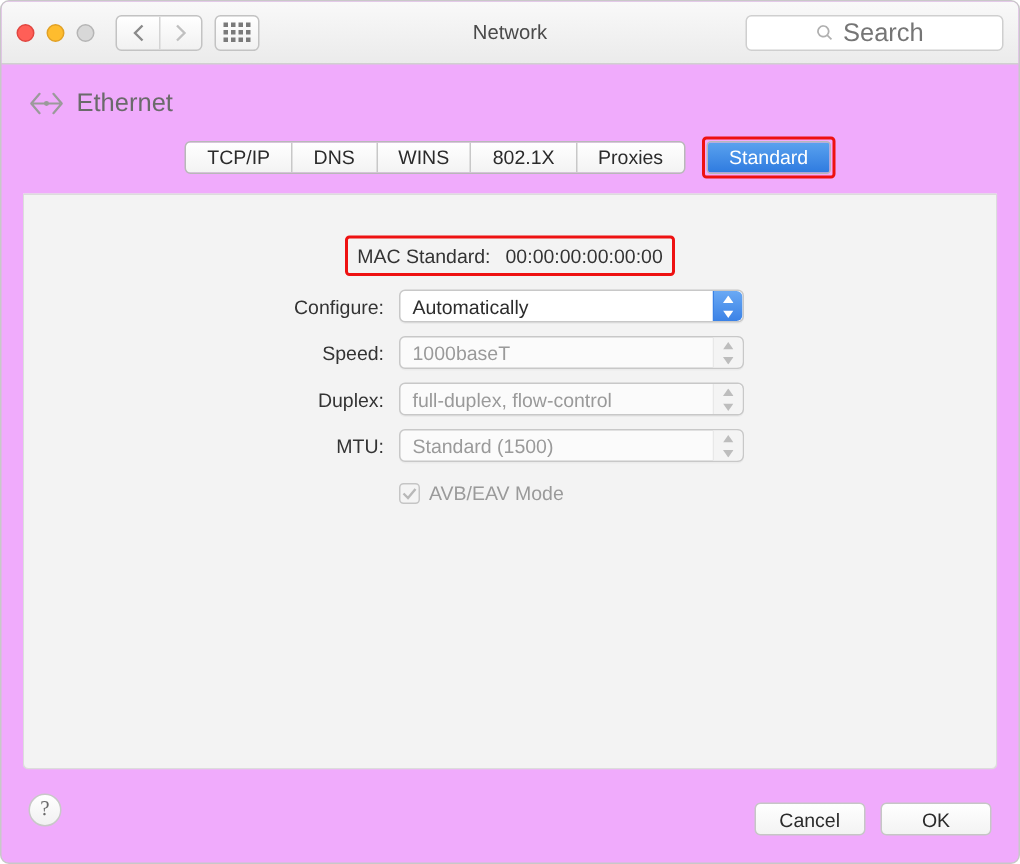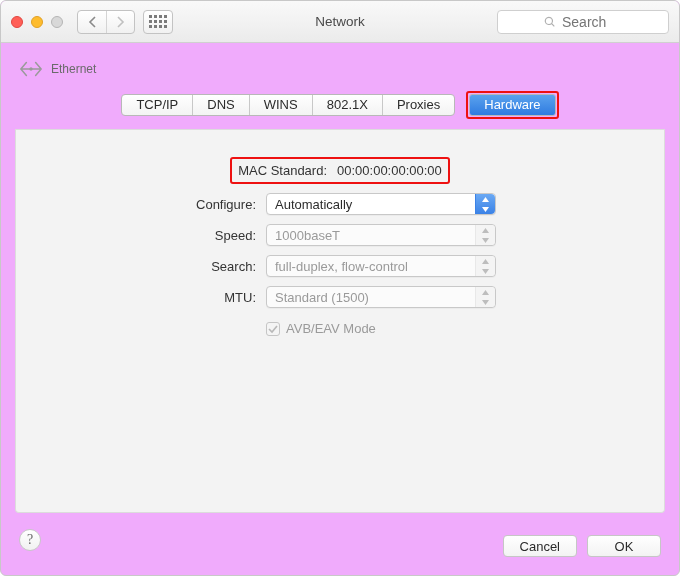--- a/index.html
+++ b/index.html
@@ -52,31 +52,31 @@
   .title { position:absolute; left:0; right:0; text-align:center; color:#4a4a4a; font-size:13.5px; pointer-events:none;}
   .searchwrap {
     margin-left:auto;
     width:172px; height:24px;
     border:1px solid #cfcfcf; border-radius:4px;
     background:#ffffff; display:flex; align-items:center; justify-content:center; color:#b0b0b0;
     gap:6px; font-size:13px;
   }
   .searchwrap svg { width:12px; height:12px; fill:#b0b0b0;}
   .searchwrap input {
-    border:none; outline:none; width:60px; background:transparent; color:#333; font-size:14px;
+    border:none; outline:none; width:60px; background:transparent; color:#333; font-size:17px;
   }
   
   .subheader {
     height:52px; display:flex; align-items:center; padding: 0 18px;
   }
   .eth-icon {
     width:24px; height:18px; margin-right:8px;
     display:flex; align-items:center; justify-content:center; color:#8a8a8a;
   }
-  .eth-title { color:#6a6a6a; font-size:12px; }
+  .eth-title { color:#6a6a6a; font-size:17px; }
   
   .tabbar {
     display:flex; justify-content:center; margin-top:-4px;
   }
   .tabs {
     display:flex; height:22px;
     border:1px solid #b8b8b8; border-radius:4px; overflow:hidden;
     background: linear-gradient(#ffffff,#f3f3f3);
     font-size:13px;
   }
@@ -233,21 +233,21 @@
     <div style="display:flex; align-items:center;gap:12px;">
       <div class="tabs">
         <div class="tab">TCP/IP</div>
         <div class="tab">DNS</div>
         <div class="tab">WINS</div>
         <div class="tab">802.1X</div>
         <div class="tab">Proxies</div>
       </div>
       <span class="tab-highlight" style="margin-left:-1px;">
         <span class="tabs" style="border-radius:3px;">
-          <span class="tab active" style="border:none;">Hardware</span>
+          <span class="tab active" style="border:none;">Standard</span>
         </span>
       </span>
     </div>
   </div>
 
   <div class="content">
     <div class="form">
 
       <div class="mac-highlight">
         <span class="label">MAC Standard:</span>
@@ -281,21 +281,21 @@
               </svg>
             </span>
           <span class="arr">
               <svg viewBox="0 0 7 5">
                 <path d="M0 0 L3.5 5 L7 0 Z"></path>
               </svg>
             </span>
         </span>
       </div>
 
-      <div class="label">Search:</div>
+      <div class="label">Duplex:</div>
       <div class="popup disabled">
         <span>full-duplex, flow-control</span>
         <span class="stepper">
           <span class="arr">
               <svg viewBox="0 0 7 5">
                 <path d="M0 5 L3.5 0 L7 5 Z"></path>
               </svg>
             </span>
           <span class="arr">
               <svg viewBox="0 0 7 5">

